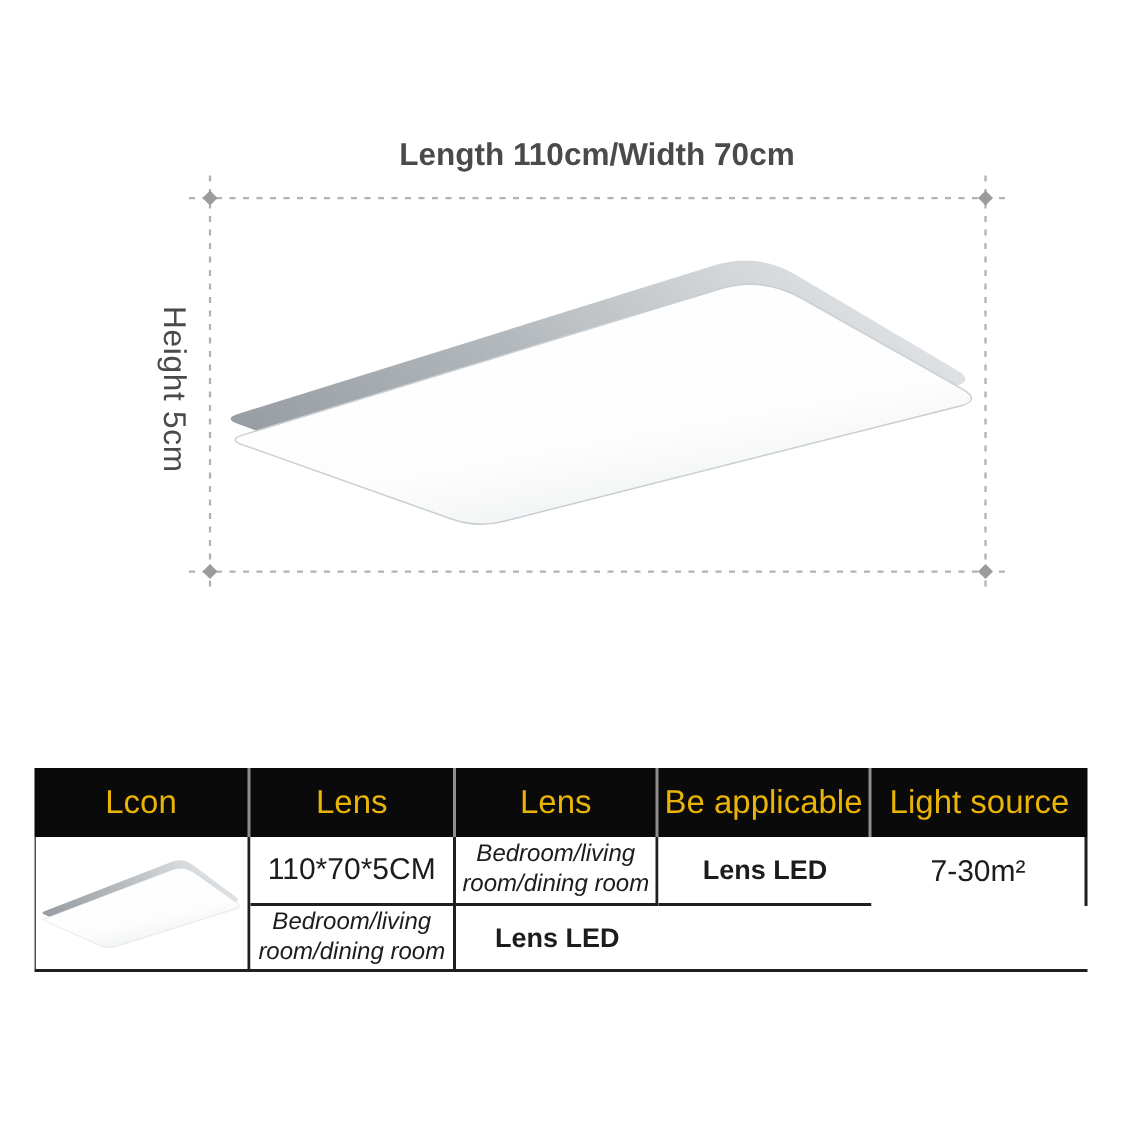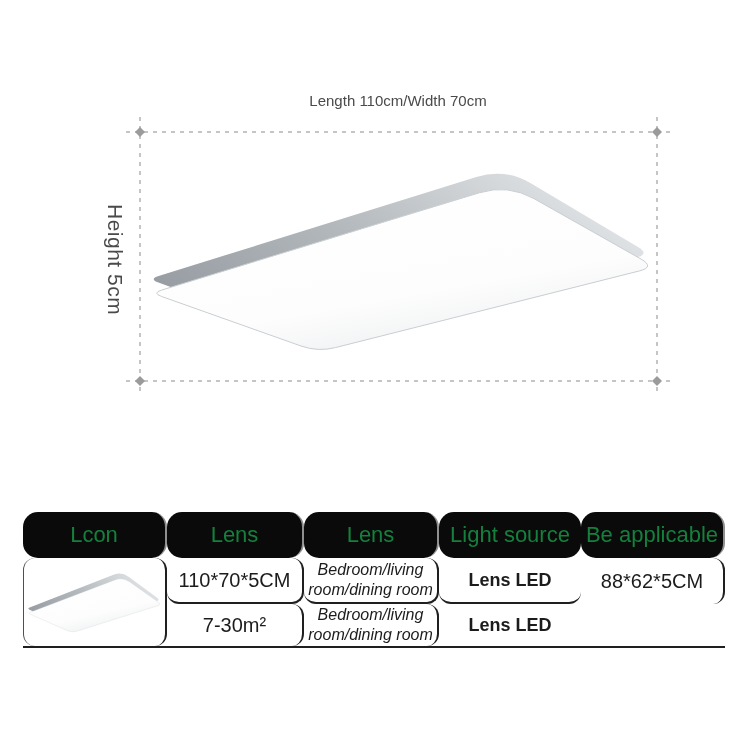--- a/index.html
+++ b/index.html
@@ -3,41 +3,41 @@
 <meta charset="utf-8">
 <style>
   html,body{margin:0;padding:0;}
   body{
     width:750px;height:750px;position:relative;background:#ffffff;
     font-family:"Liberation Sans", sans-serif;overflow:hidden;
   }
   .scene{position:absolute;left:0;top:0;}
   .len-label{
     position:absolute;top:92px;left:398px;transform:translateX(-50%);
-    font-size:15px;color:#4a4a4a;white-space:nowrap;
+    font-size:21px;color:#4a4a4a;white-space:nowrap;font-weight:bold;
   }
   .hgt-label{
     position:absolute;top:204px;left:103px;
     writing-mode:vertical-rl;font-size:21px;color:#4a4a4a;letter-spacing:.5px;
   }
   .spec-table{
     position:absolute;left:23px;top:512px;width:702px;
     display:grid;
     grid-template-columns:144px 137px 135px 142px 144px;
     grid-template-rows:46px 46px 42px;
     border-bottom:2px solid #1f1f1f;
   }
   .th{
-    background:#0a0a0a;color:#15803d;display:flex;align-items:center;justify-content:center;
-    font-size:22px;border-right:2px solid #8f8f8f;box-sizing:border-box;border-radius:15px;
+    background:#0a0a0a;color:#eab308;display:flex;align-items:center;justify-content:center;
+    font-size:22px;border-right:2px solid #8f8f8f;box-sizing:border-box;
   }
   .th.last{border-right:none;}
   .td{
     display:flex;align-items:center;justify-content:center;text-align:center;
-    color:#1c1c1c;border-right:2px solid #1f1f1f;box-sizing:border-box;background:#fff;border-radius:12px;
+    color:#1c1c1c;border-right:2px solid #1f1f1f;box-sizing:border-box;background:#fff;
   }
   .td.lastcol{border-right:none;}
   .td.r1{border-bottom:2px solid #1f1f1f;}
   .icon-cell{
     grid-row:2 / 4;grid-column:1;
     border-left:1px solid #4f4f4f;
   }
   .td-size{font-size:20px;}
   .td-space{font-size:20px;}
   .td-app{font-size:16px;line-height:1.25;padding:0 3px;font-style:italic;}
@@ -83,31 +83,30 @@
 
 <div class="len-label">Length 110cm/Width 70cm</div>
 
 <div class="hgt-label">Height 5cm</div>
 
 <div class="spec-table">
 
   <div class="th">Lcon</div>
   <div class="th">Lens</div>
   <div class="th">Lens</div>
+  <div class="th">Be applicable</div>
   <div class="th last">Light source</div>
-  <div class="th">Be applicable</div>
 
   <div class="td icon-cell">
     <svg viewBox="145 163 515 193" preserveAspectRatio="none" width="137" height="64">
       <use href="#lampG"></use>
     </svg>
   </div>
 
   <div class="td td-size r1">110*70*5CM</div>
   <div class="td td-app r1">Bedroom/living room/dining room</div>
   <div class="td td-light r1 lastcol">Lens LED</div>
 
-  <div class="td td-size">88*62*5CM</div>
   <div class="td td-space">7-30m²</div>
   <div class="td td-app">Bedroom/living room/dining room</div>
   <div class="td td-light lastcol">Lens LED</div>
 
 </div>
 
 </body></html>

